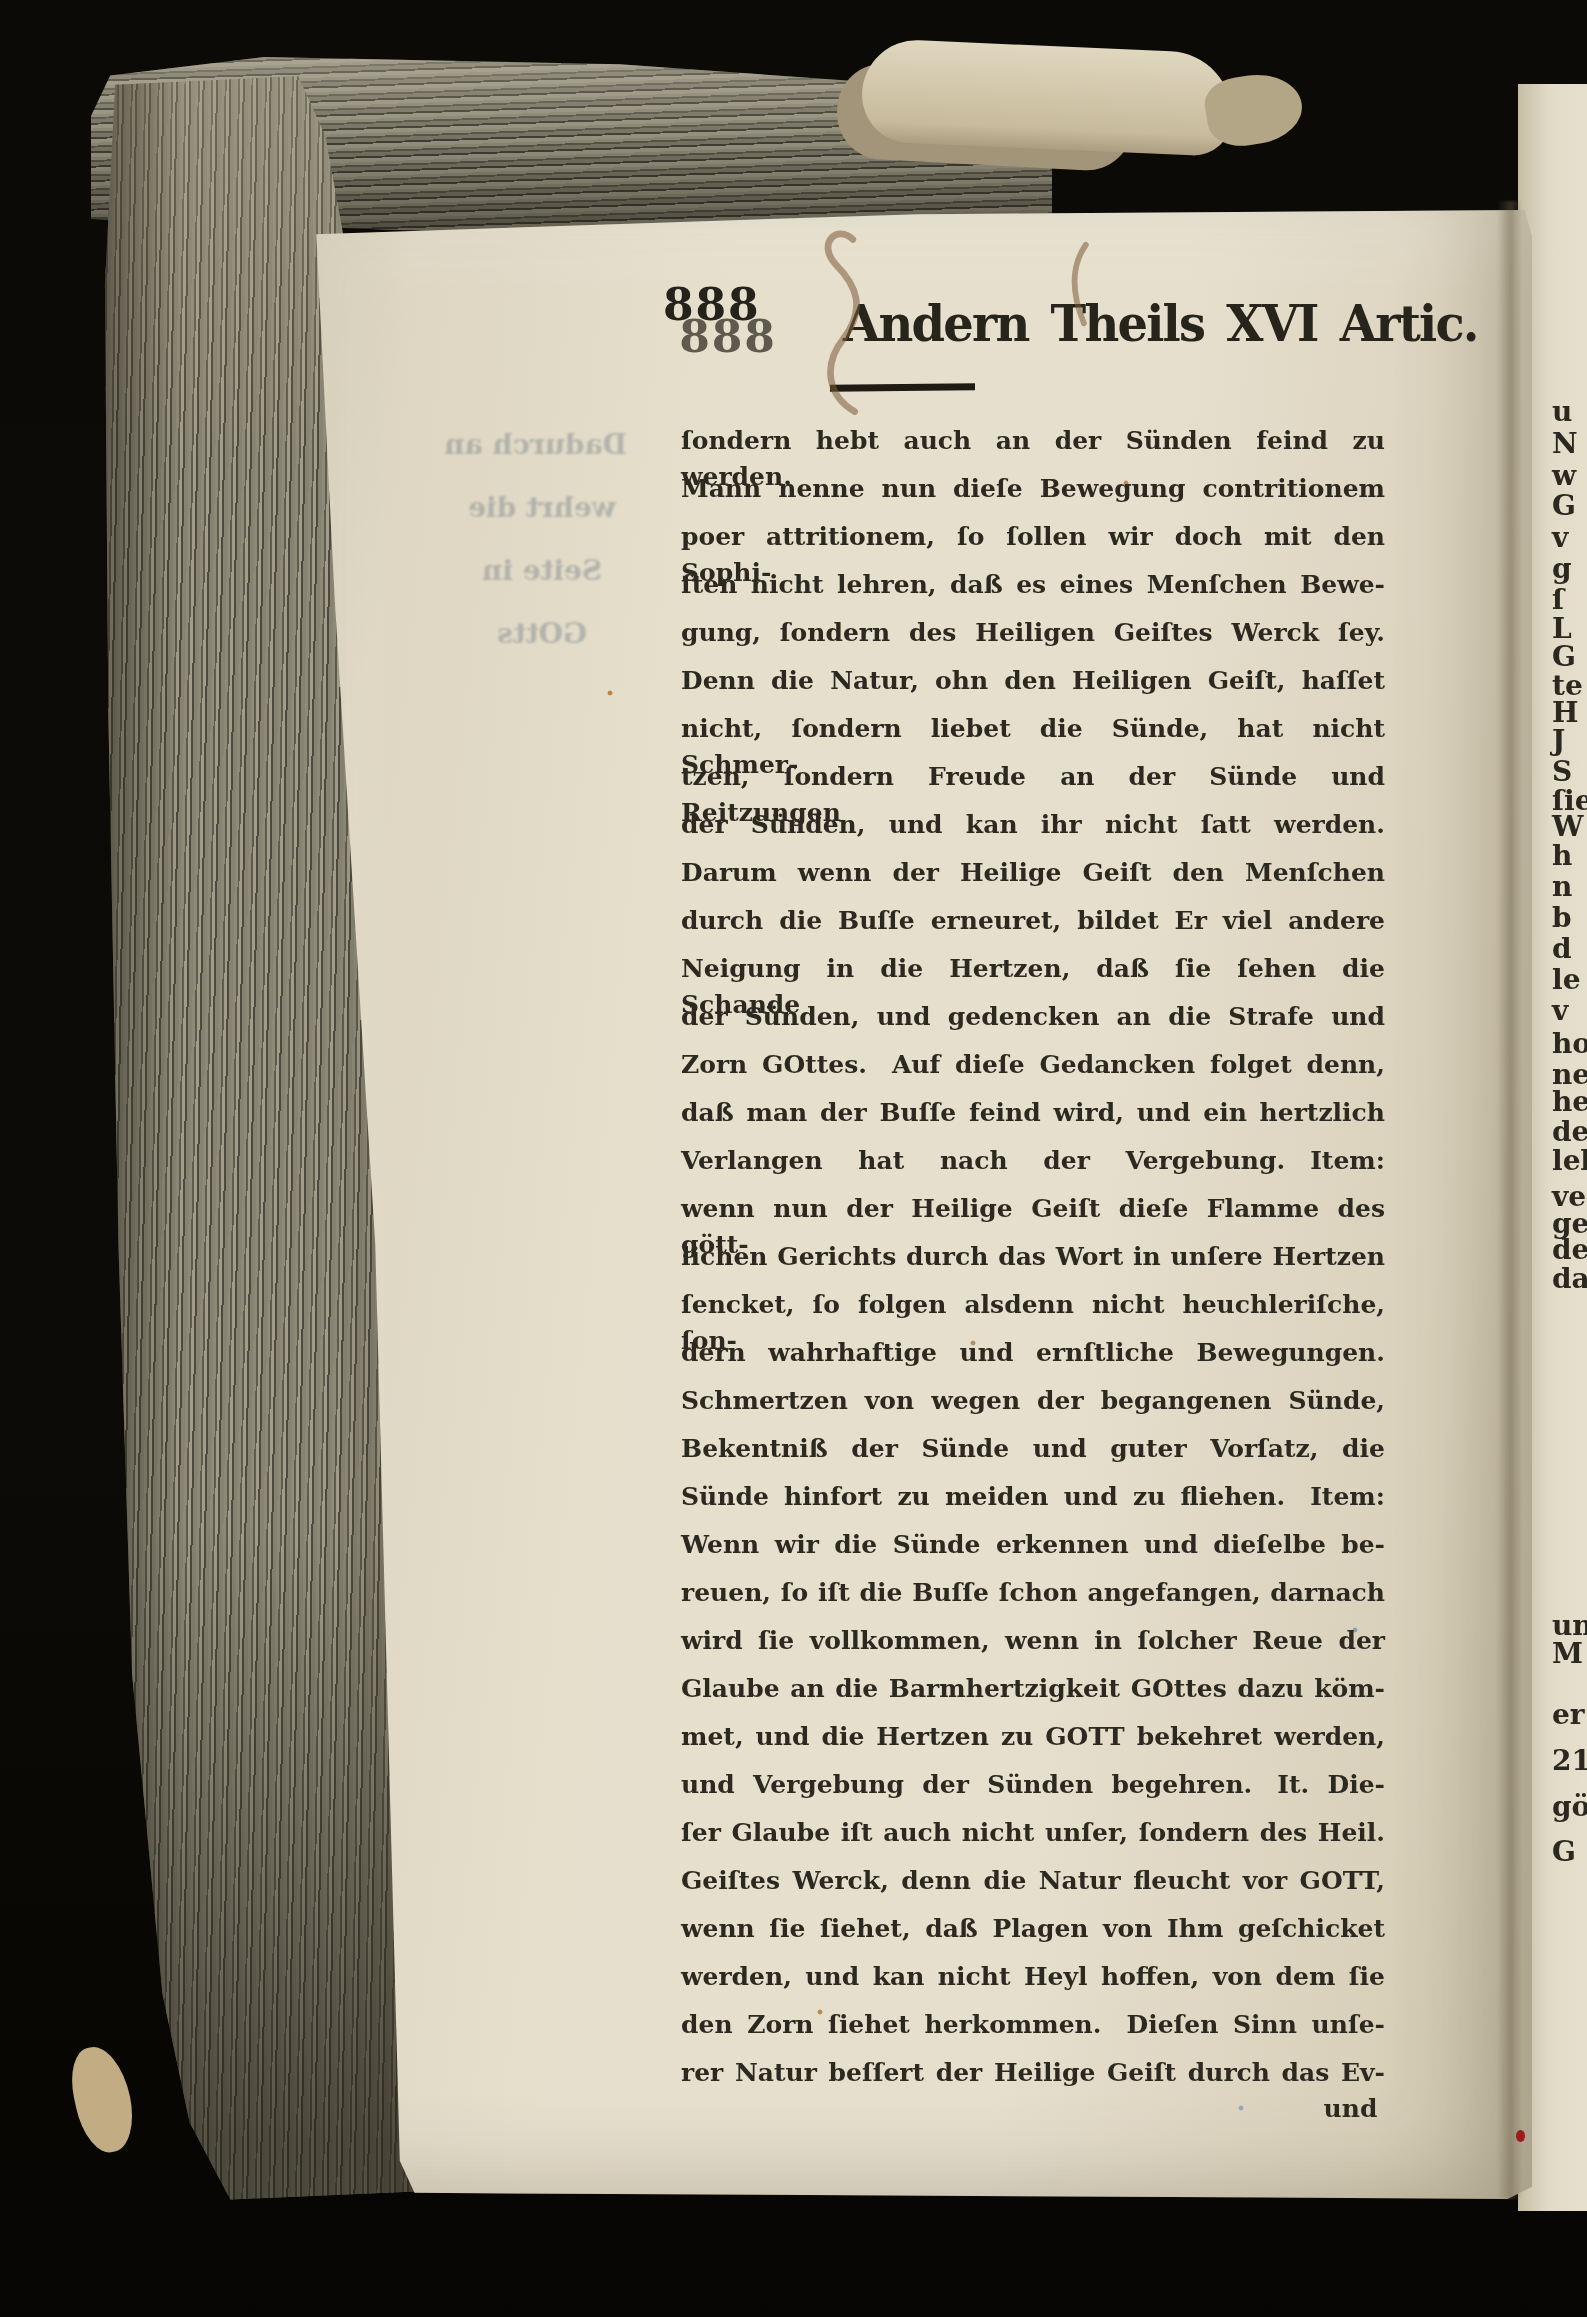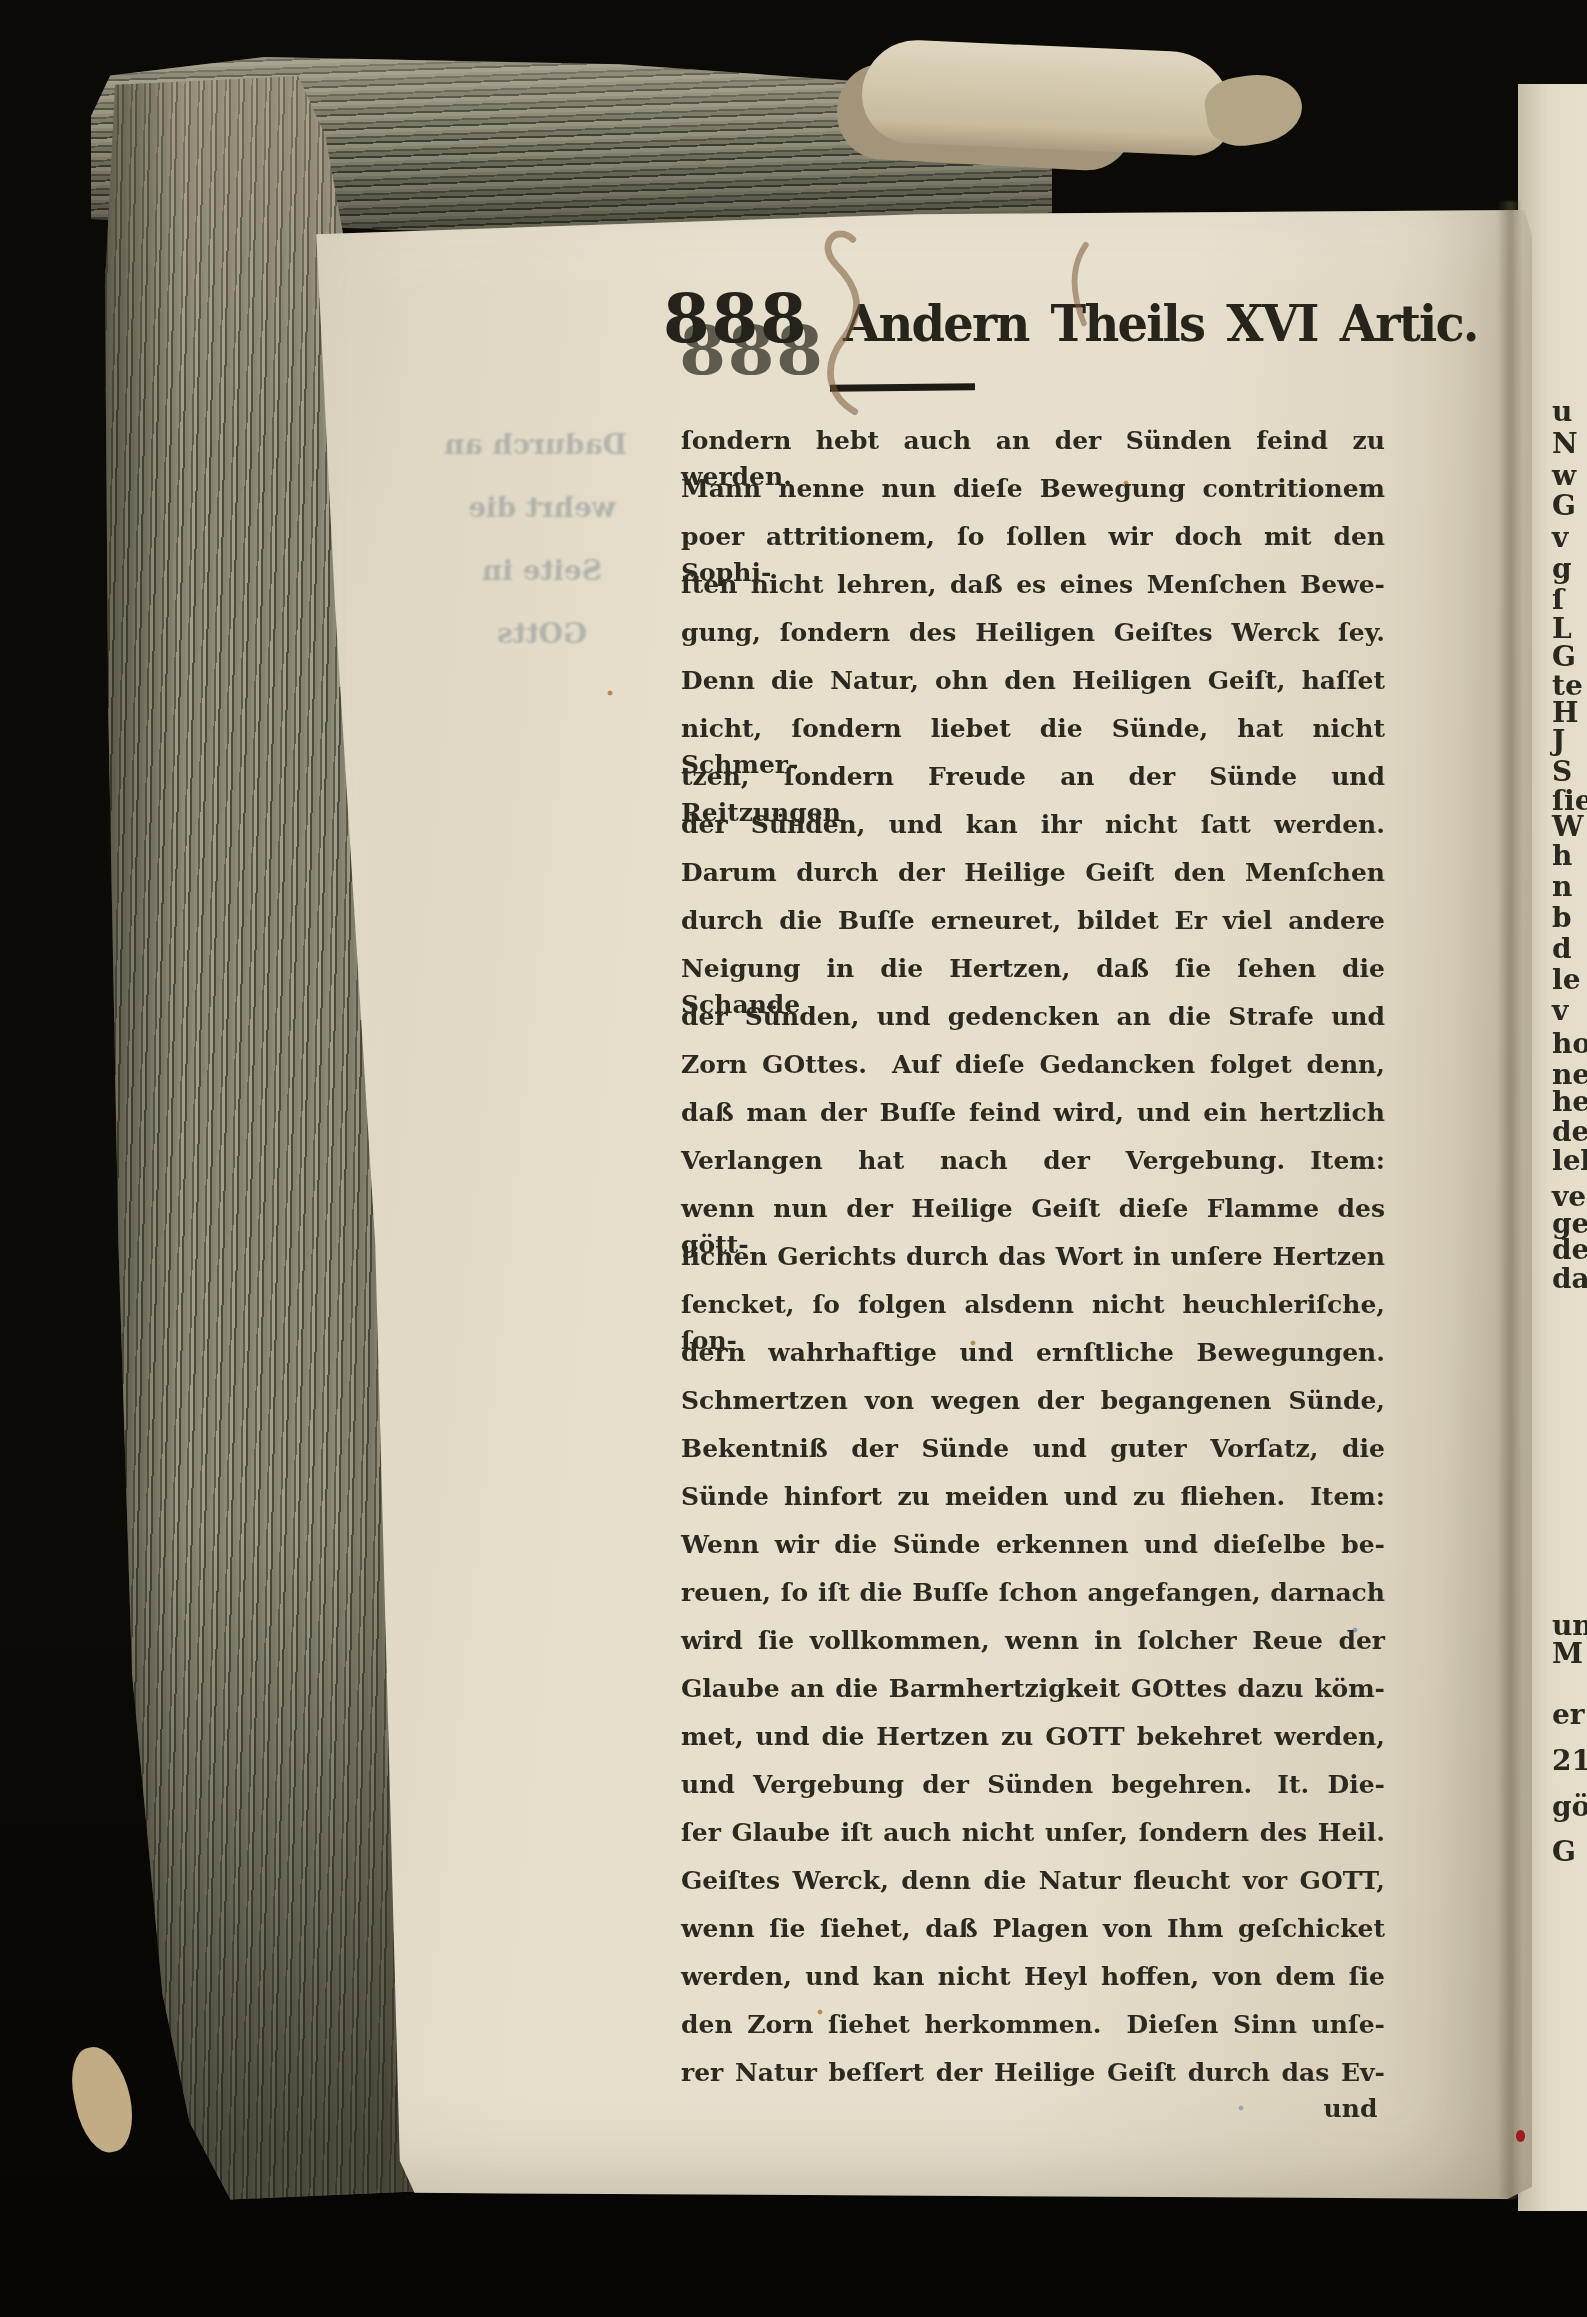--- a/index.html
+++ b/index.html
@@ -64,21 +64,21 @@
     clip-path:polygon(1% 1.9%, 50% 0.9%, 99.4% 0.7%, 100% 2%, 100% 98.8%, 98% 99.4%, 9% 99.1%, 7.8% 97.5%, 5.8% 52%, 2.5% 20%);
     box-shadow:inset -48px -24px 86px rgba(100,90,65,.30), inset 38px 43px 76px rgba(255,255,248,.22);
   }
   .gutter{
     position:absolute; left:1497px; top:201px; width:25px; height:1998px;
     background:linear-gradient(90deg,rgba(0,0,0,0),rgba(105,95,70,.45) 55%,rgba(0,0,0,0));
     filter:blur(1px);
   }
   
   .pageno{
-    position:absolute; left:663px; top:279px; font-size:67px; font-weight:bold;
+    position:absolute; left:663px; top:279px; font-size:44px; font-weight:bold;
     color:#24221a; letter-spacing:1.9px;
     text-shadow:16.3px 32px 0 rgba(48,45,36,.75);
   }
   .title{
     position:absolute; left:843px; top:293px; font-size:51px; font-weight:bold;
     color:#26241b; letter-spacing:-1.9px; word-spacing:7.6px; white-space:nowrap;
     transform:scaleX(.94); transform-origin:left top;
   }
   .header-rule{
     position:absolute; left:830px; top:384px; width:145px; height:6.7px;
@@ -181,21 +181,21 @@
   <div class="body-text" id="body-text">
       <div class="text-line">ſondern hebt auch an der Sünden feind zu werden.</div>
       <div class="text-line">Mann nenne nun dieſe Bewegung contritionem</div>
       <div class="text-line">poer attritionem, ſo ſollen wir doch mit den Sophi-</div>
       <div class="text-line">ſten nicht lehren, daß es eines Menſchen Bewe-</div>
       <div class="text-line">gung, ſondern des Heiligen Geiſtes Werck ſey.</div>
       <div class="text-line">Denn die Natur, ohn den Heiligen Geiſt, haſſet</div>
       <div class="text-line">nicht, ſondern liebet die Sünde, hat nicht Schmer-</div>
       <div class="text-line">tzen, ſondern Freude an der Sünde und Reitzungen</div>
       <div class="text-line">der Sünden, und kan ihr nicht ſatt werden.</div>
-      <div class="text-line">Darum durch der Heilige Geiſt den Menſchen</div>
+      <div class="text-line">Darum wenn der Heilige Geiſt den Menſchen</div>
       <div class="text-line">durch die Buſſe erneuret, bildet Er viel andere</div>
       <div class="text-line">Neigung in die Hertzen, daß ſie ſehen die Schande</div>
       <div class="text-line">der Sünden, und gedencken an die Strafe und</div>
       <div class="text-line">Zorn GOttes. Auf dieſe Gedancken folget denn,</div>
       <div class="text-line">daß man der Buſſe feind wird, und ein hertzlich</div>
       <div class="text-line">Verlangen hat nach der Vergebung. Item:</div>
       <div class="text-line">wenn nun der Heilige Geiſt dieſe Flamme des gött-</div>
       <div class="text-line">lichen Gerichts durch das Wort in unſere Hertzen</div>
       <div class="text-line">ſencket, ſo folgen alsdenn nicht heuchleriſche, ſon-</div>
       <div class="text-line">dern wahrhaftige und ernſtliche Bewegungen.</div>

